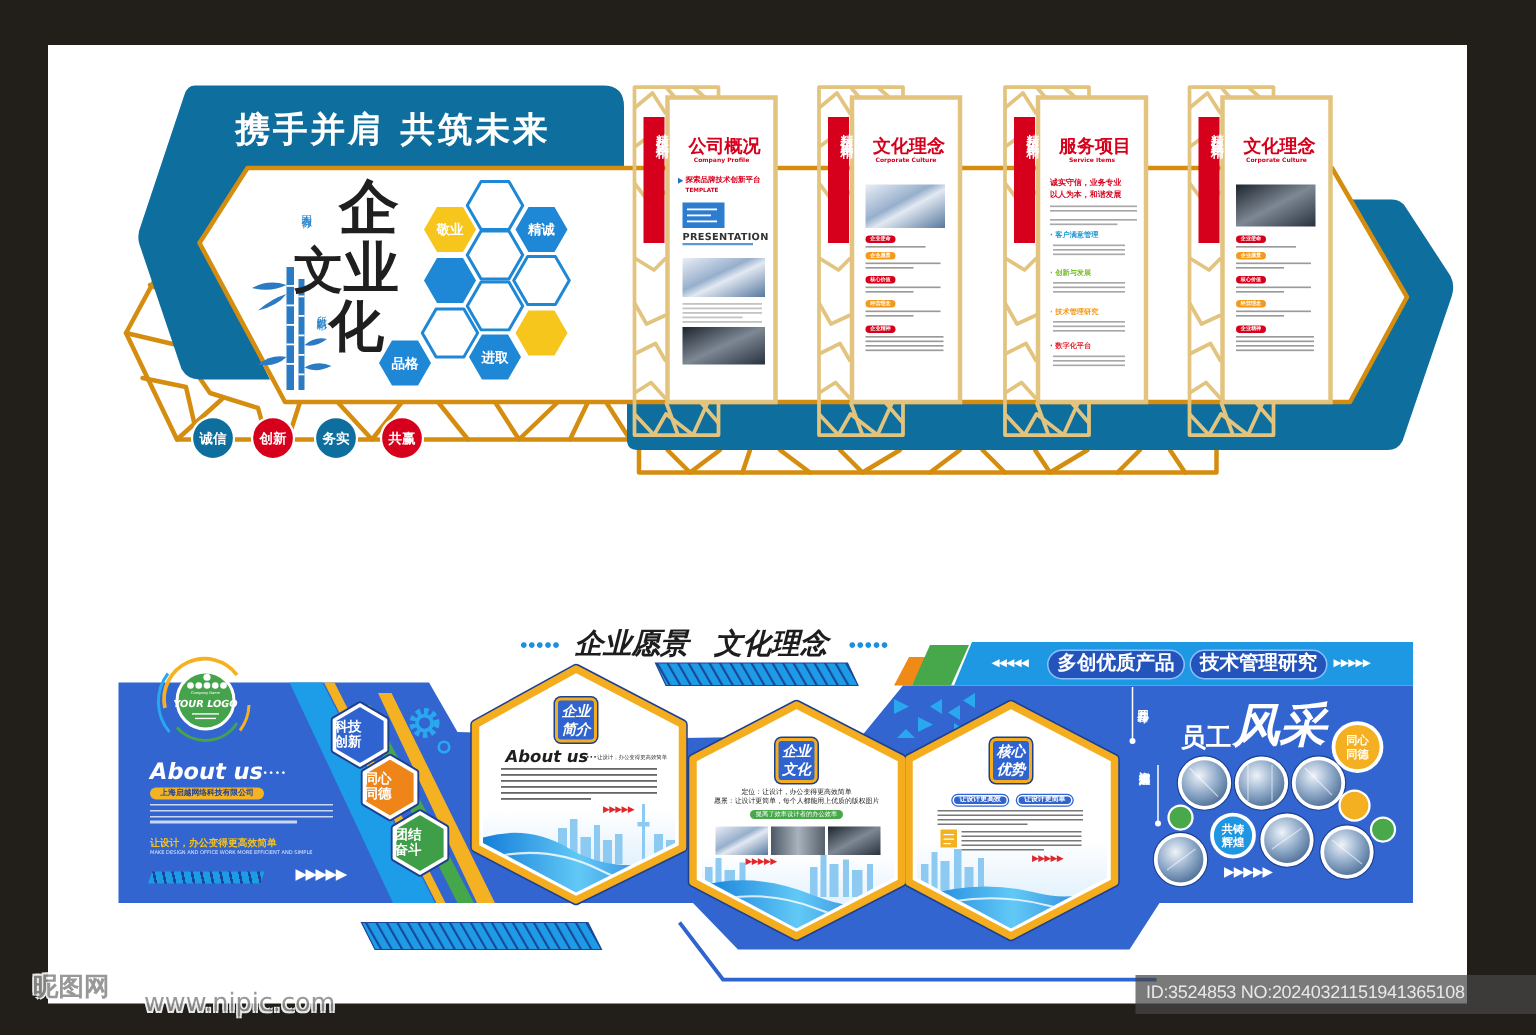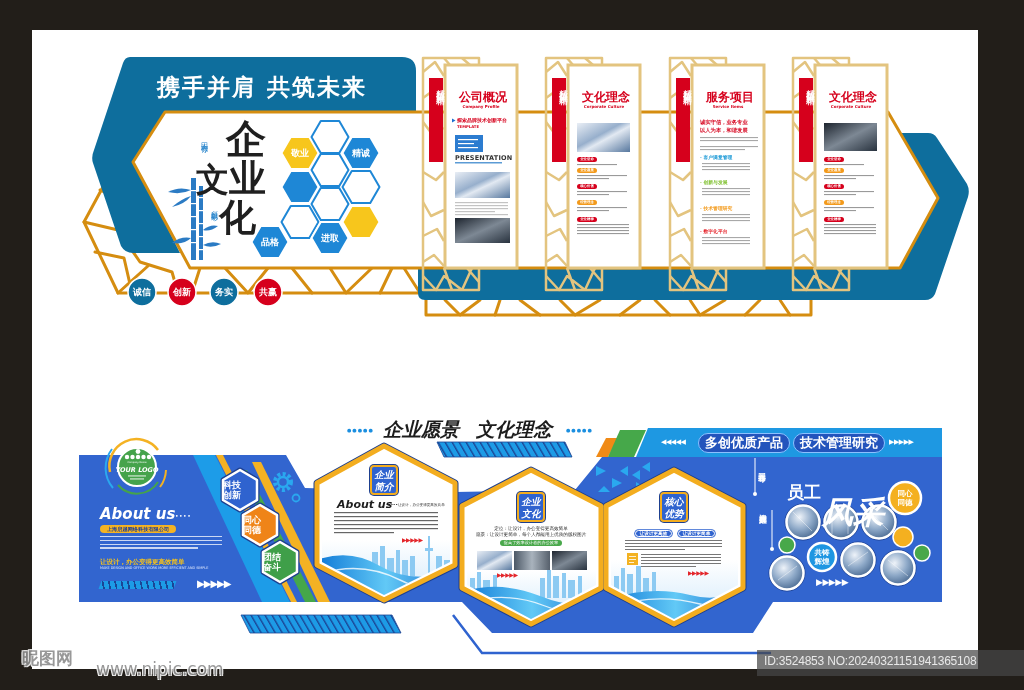--- a/index.html
+++ b/index.html
@@ -41,21 +41,21 @@
 .hex1-dots{left:386px;top:503px;font-size:4px;color:#1e1e1e;}
 .hex1-sub{left:398px;top:503.5px;font-size:3.6px;color:#333;}
 .red-arrows{font-size:6px;color:#e3262b;letter-spacing:-0.5px;}
 .hex2-line{width:110px;text-align:center;font-size:4.6px;color:#222;}
 .green-pill{width:62px;height:6px;border-radius:3px;background:#49a84b;color:#fff;font-size:4.2px;line-height:6px;text-align:center;}
 .blue-pill{width:37px;height:7px;border-radius:3.5px;background:#2f63cf;border:0.8px solid #fff;box-shadow:0 0 0 0.8px #2f63cf;box-sizing:border-box;color:#fff;font-size:4.6px;line-height:5.6px;text-align:center;font-weight:bold;}
 .banner-arrows{font-size:7px;color:#fff;letter-spacing:-0.5px;}
 .banner-pill{height:20px;width:92px;border-radius:10px;background:#2354bc;border:1.5px solid #8cc0ff;box-sizing:border-box;color:#fff;font-size:13px;font-weight:bold;text-align:center;line-height:17px;}
 .vtext{font-size:7.5px;font-weight:bold;color:#fff;letter-spacing:0.5px;}
 .staff-small{left:787px;top:484px;font-size:17px;font-weight:bold;color:#fff;}
-.staff-big{left:822px;top:469px;font-size:31px;font-weight:bold;font-style:italic;color:#fff;margin-top:28px;}
+.staff-big{left:822px;top:469px;font-size:31px;font-weight:bold;font-style:italic;color:#fff;}
 .circle-text{width:24px;text-align:center;font-size:7.5px;font-weight:bold;color:#fff;line-height:9px;}
 .circle-text span{display:block;}
 .staff-arrows{left:816px;top:578px;font-size:9px;color:#fff;letter-spacing:-0.5px;}
 
 .wm{color:#8d8d8d;font-weight:bold;font-size:17px;text-shadow:-1px -1px 0 #fff,1px -1px 0 #fff,-1px 1px 0 #fff,1px 1px 0 #fff;opacity:0.9;}
 .wm-id{left:757px;top:650px;width:267px;height:26px;background:rgba(70,70,70,0.72);color:#e8e8e8;font-family:"Liberation Sans",sans-serif;font-size:12px;line-height:22px;padding-left:7px;box-sizing:border-box;letter-spacing:-0.2px;}
 </style>
 </head>
 <body>
 

